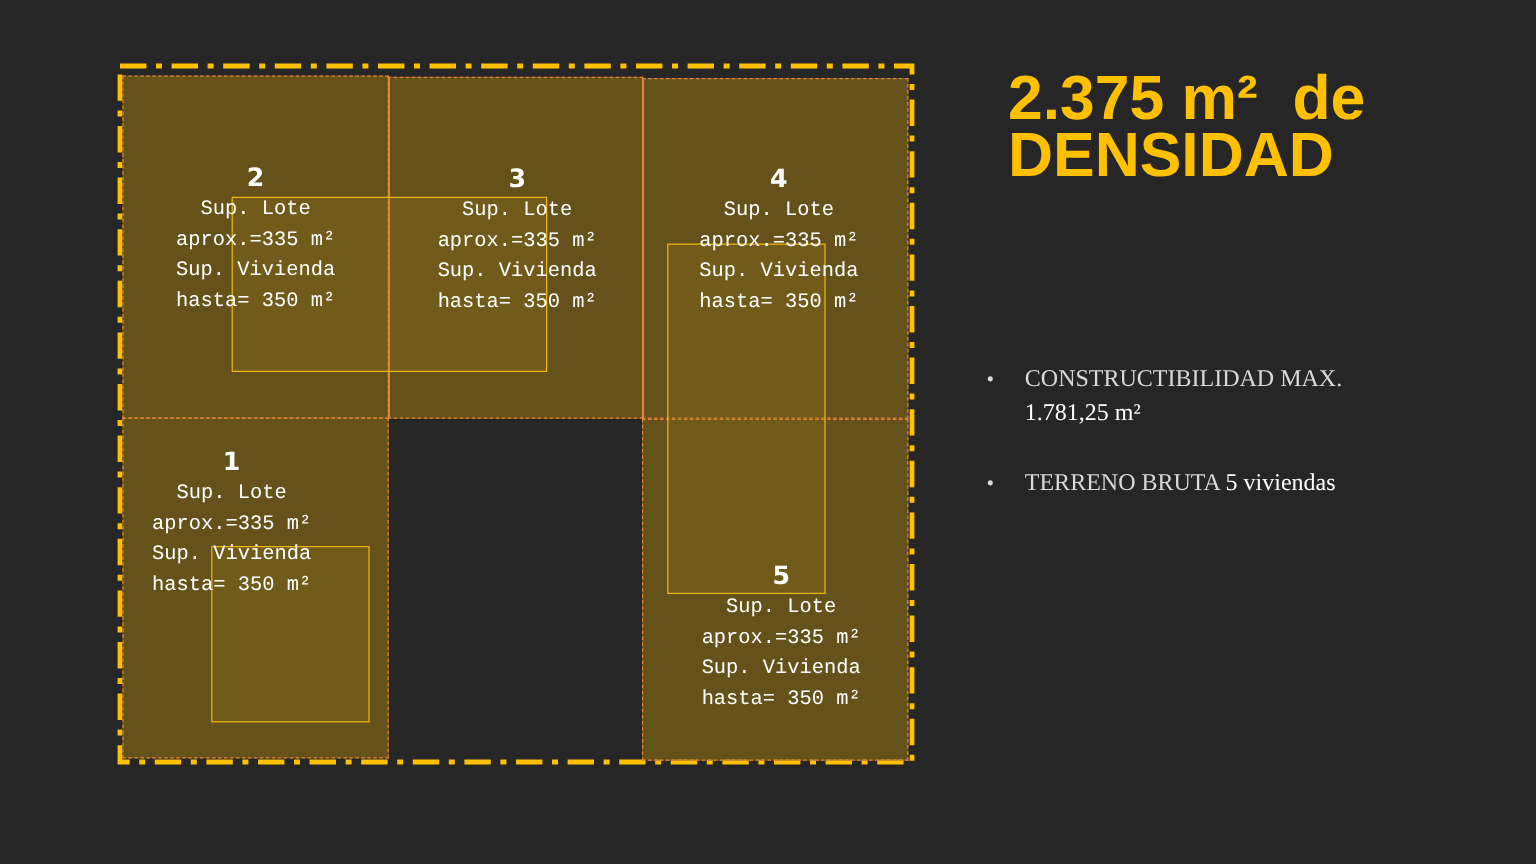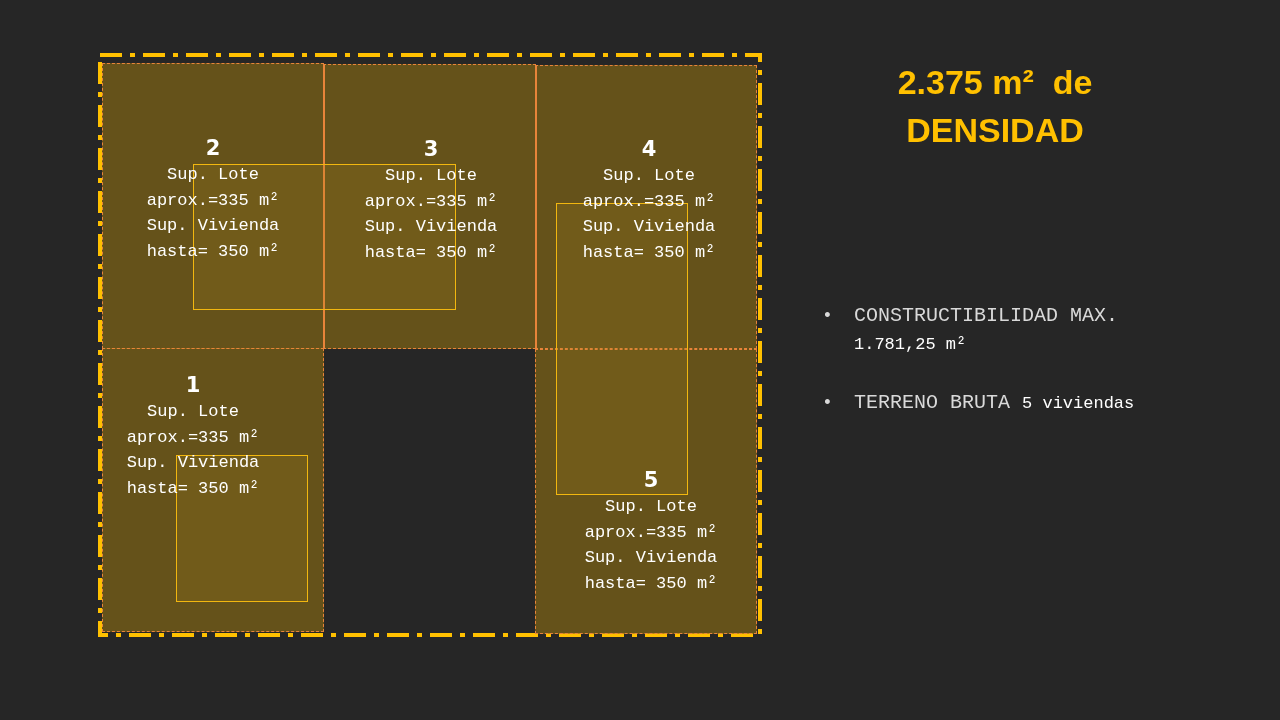--- a/index.html
+++ b/index.html
@@ -25,34 +25,34 @@
   }
   .lot-label {
     position:absolute; color:#ffffff; text-align:center; width:190px;
     font-size:17px; line-height:25.5px;
   }
   .lot-label .num {
     display:block; font-weight:bold; font-size:21px; line-height:24px; margin-bottom:2px;
   }
   .lot-label span.line { display:block; white-space:nowrap;font-family:Liberation Mono, monospace; }
   .title {
-    position:absolute; left:840px; top:58px; width:310px; text-align:center;
+    position:absolute; left:840px; top:58px; width:310px; 
     color:#ffc000; font-family:"Liberation Sans", sans-serif; font-weight:bold;
-    font-size:34px; line-height:48px;
+    font-size:52px; line-height:48px;
   }
   .bullets { position:absolute; left:820px; top:302px; width:440px; }
   .bullet {
     position:relative; padding-left:34px; color:#d9d9d9;
-    font-family:Liberation Mono, monospace; font-size:20px; line-height:28px;
+    font-family:Liberation Serif, serif; font-size:20px; line-height:28px;
     margin-bottom:30px;
   }
   .bullet::before {
     content:"•"; position:absolute; left:2px; top:0; color:#d9d9d9; font-size:18px;
   }
-  .bullet .value { color:#ffffff; font-size:17px; }
+  .bullet .value { color:#ffffff; font-size:20px; }
 </style>
 </head>
 <body>
 
 <div class="site-boundary">
   <svg width="664" height="584">
     <rect x="2" y="2" width="660" height="580" fill="none" stroke="#ffc000" stroke-width="4" stroke-dasharray="22,8,5,8"></rect>
   </svg>
 </div>
 

